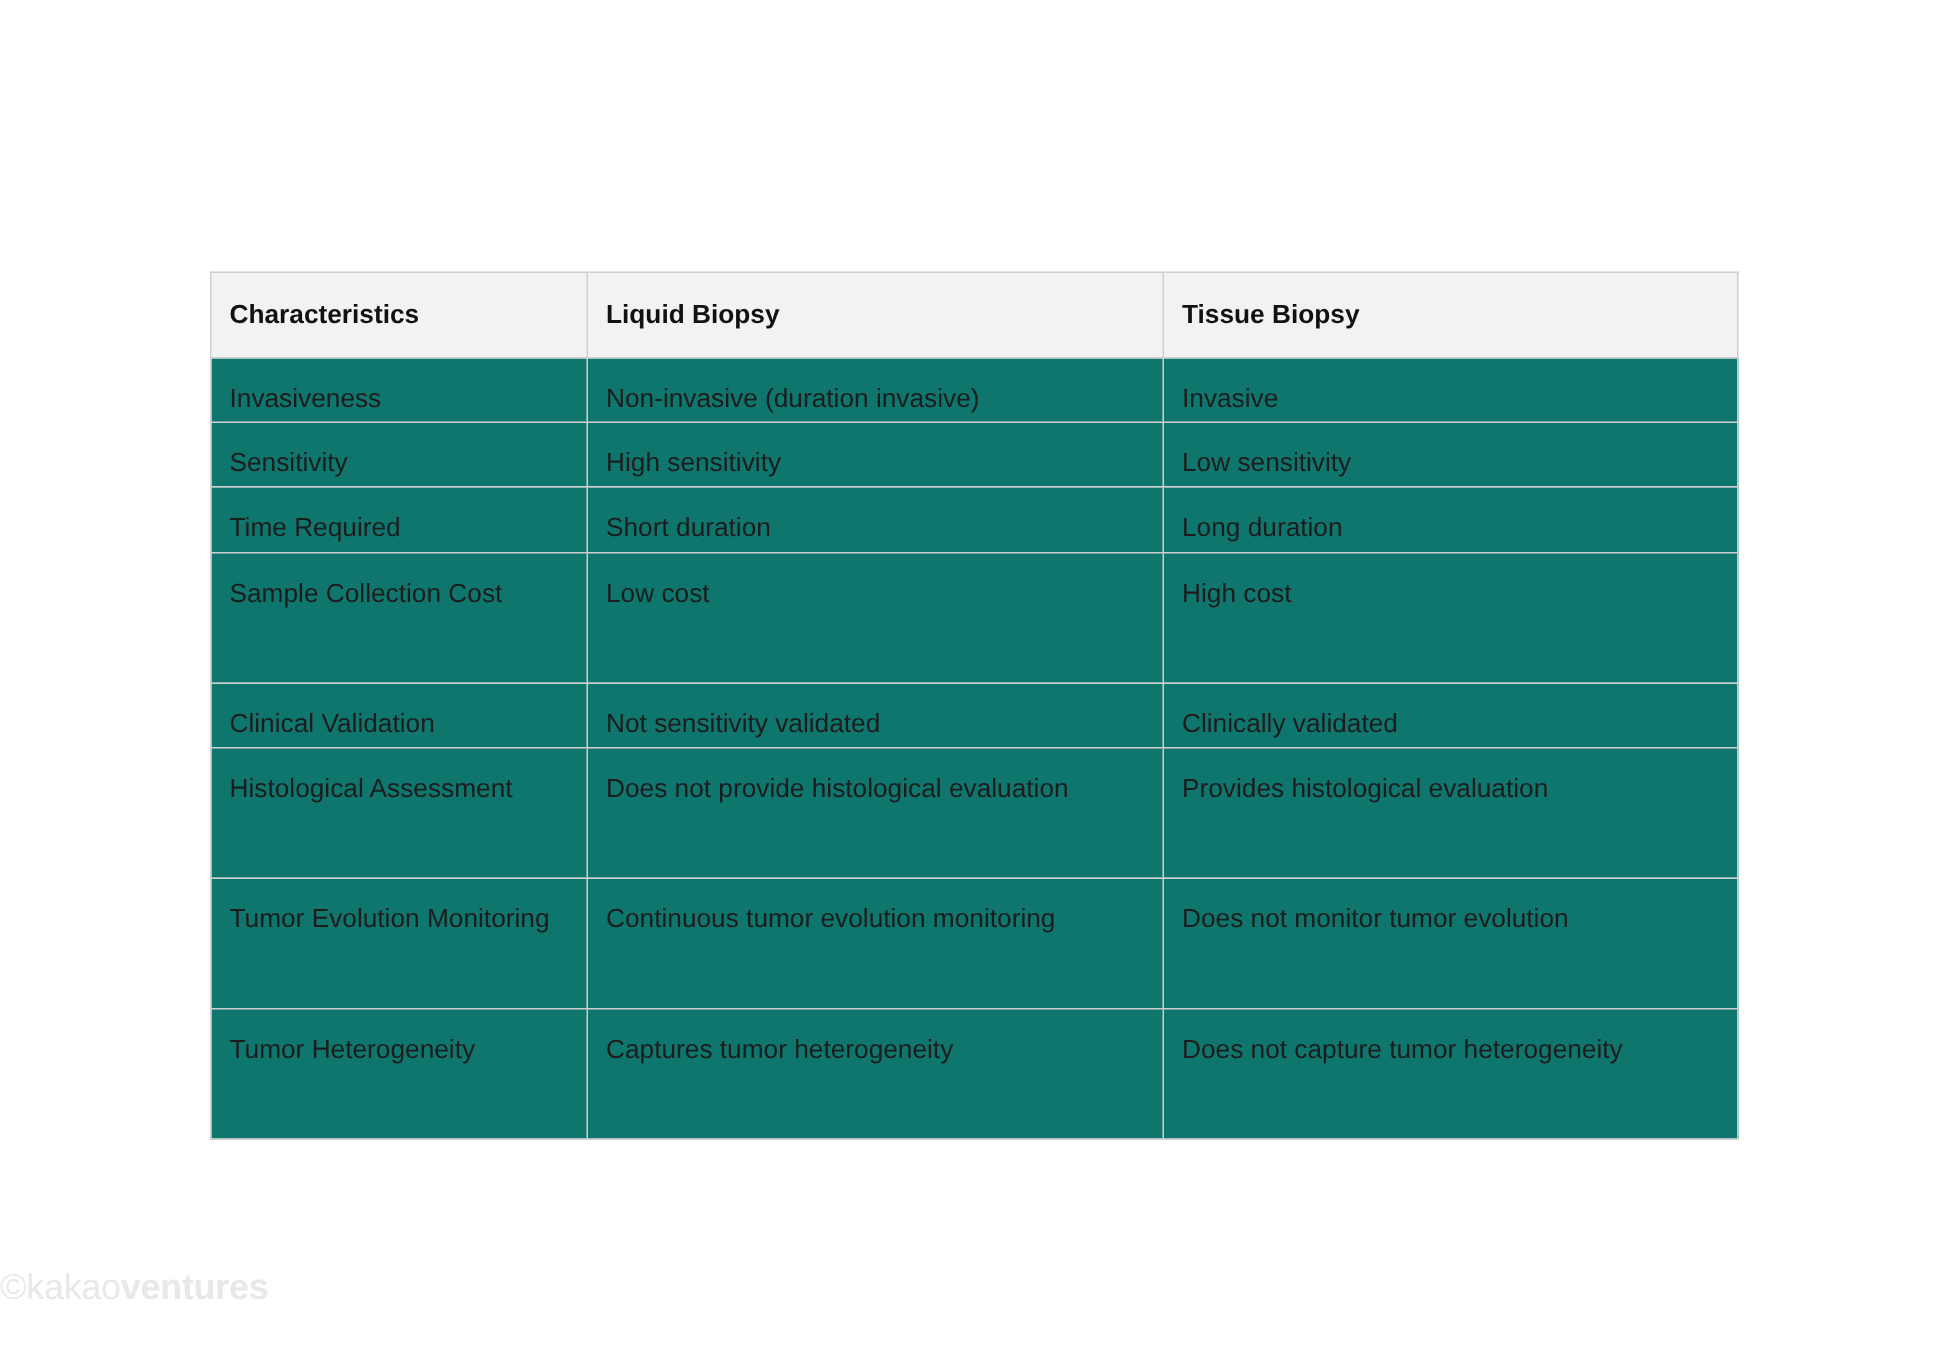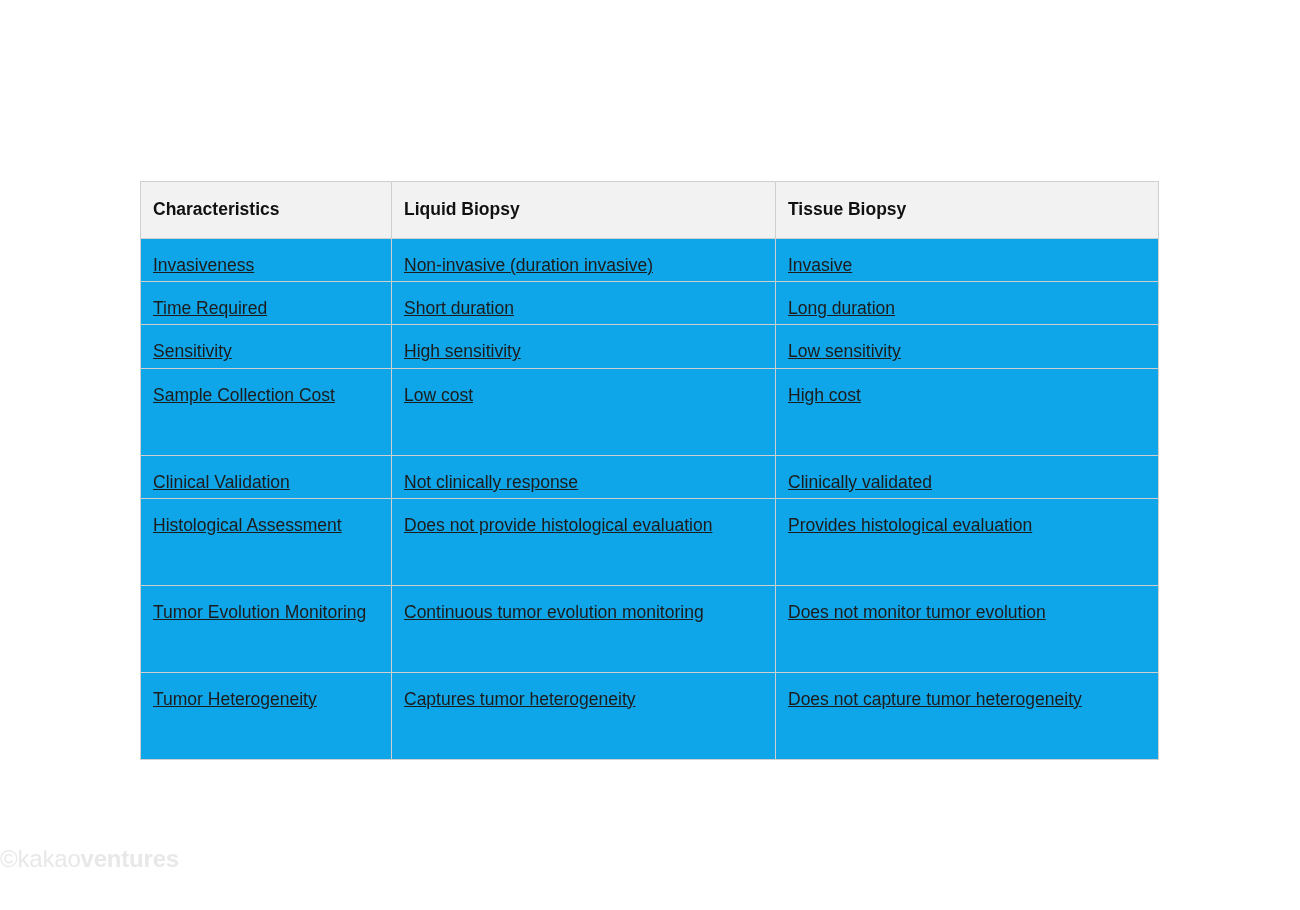--- a/index.html
+++ b/index.html
@@ -60,23 +60,22 @@
   }
   table.comparison thead th {
     background: #f2f2f2;
     font-weight: 700;
     font-size: 17.5px;
     color: #111111;
     padding-top: 14px;
     padding-bottom: 15px;
   }
   table.comparison tbody td {
-    background: #0ea5e9;
+    background: #0f766e;
     font-weight: 400;
-    text-decoration: underline;
   }
   
   table.comparison tbody tr.h1 td { height: 22px; }
   table.comparison tbody tr.h2 td { height: 71px; }
   .watermark {
     position: absolute;
     left: 0;
     top: 845px;
     width: 1300px;
     font-size: 24px;
@@ -108,37 +107,37 @@
           <th>Tissue Biopsy</th>
         </tr>
       </thead>
       <tbody>
         <tr class="h1">
           <td>Invasiveness</td>
           <td>Non-invasive (duration invasive)</td>
           <td>Invasive</td>
         </tr>
         <tr class="h1">
+          <td>Sensitivity</td>
+          <td>High sensitivity</td>
+          <td>Low sensitivity</td>
+        </tr>
+        <tr class="h1">
           <td>Time Required</td>
           <td>Short duration</td>
           <td>Long duration</td>
-        </tr>
-        <tr class="h1">
-          <td>Sensitivity</td>
-          <td>High sensitivity</td>
-          <td>Low sensitivity</td>
         </tr>
         <tr class="h2">
           <td>Sample Collection Cost</td>
           <td>Low cost</td>
           <td>High cost</td>
         </tr>
         <tr class="h1">
           <td>Clinical Validation</td>
-          <td>Not clinically response</td>
+          <td>Not sensitivity validated</td>
           <td>Clinically validated</td>
         </tr>
         <tr class="h2">
           <td>Histological Assessment</td>
           <td>Does not provide histological evaluation</td>
           <td>Provides histological evaluation</td>
         </tr>
         <tr class="h2">
           <td>Tumor Evolution Monitoring</td>
           <td>Continuous tumor evolution monitoring</td>

